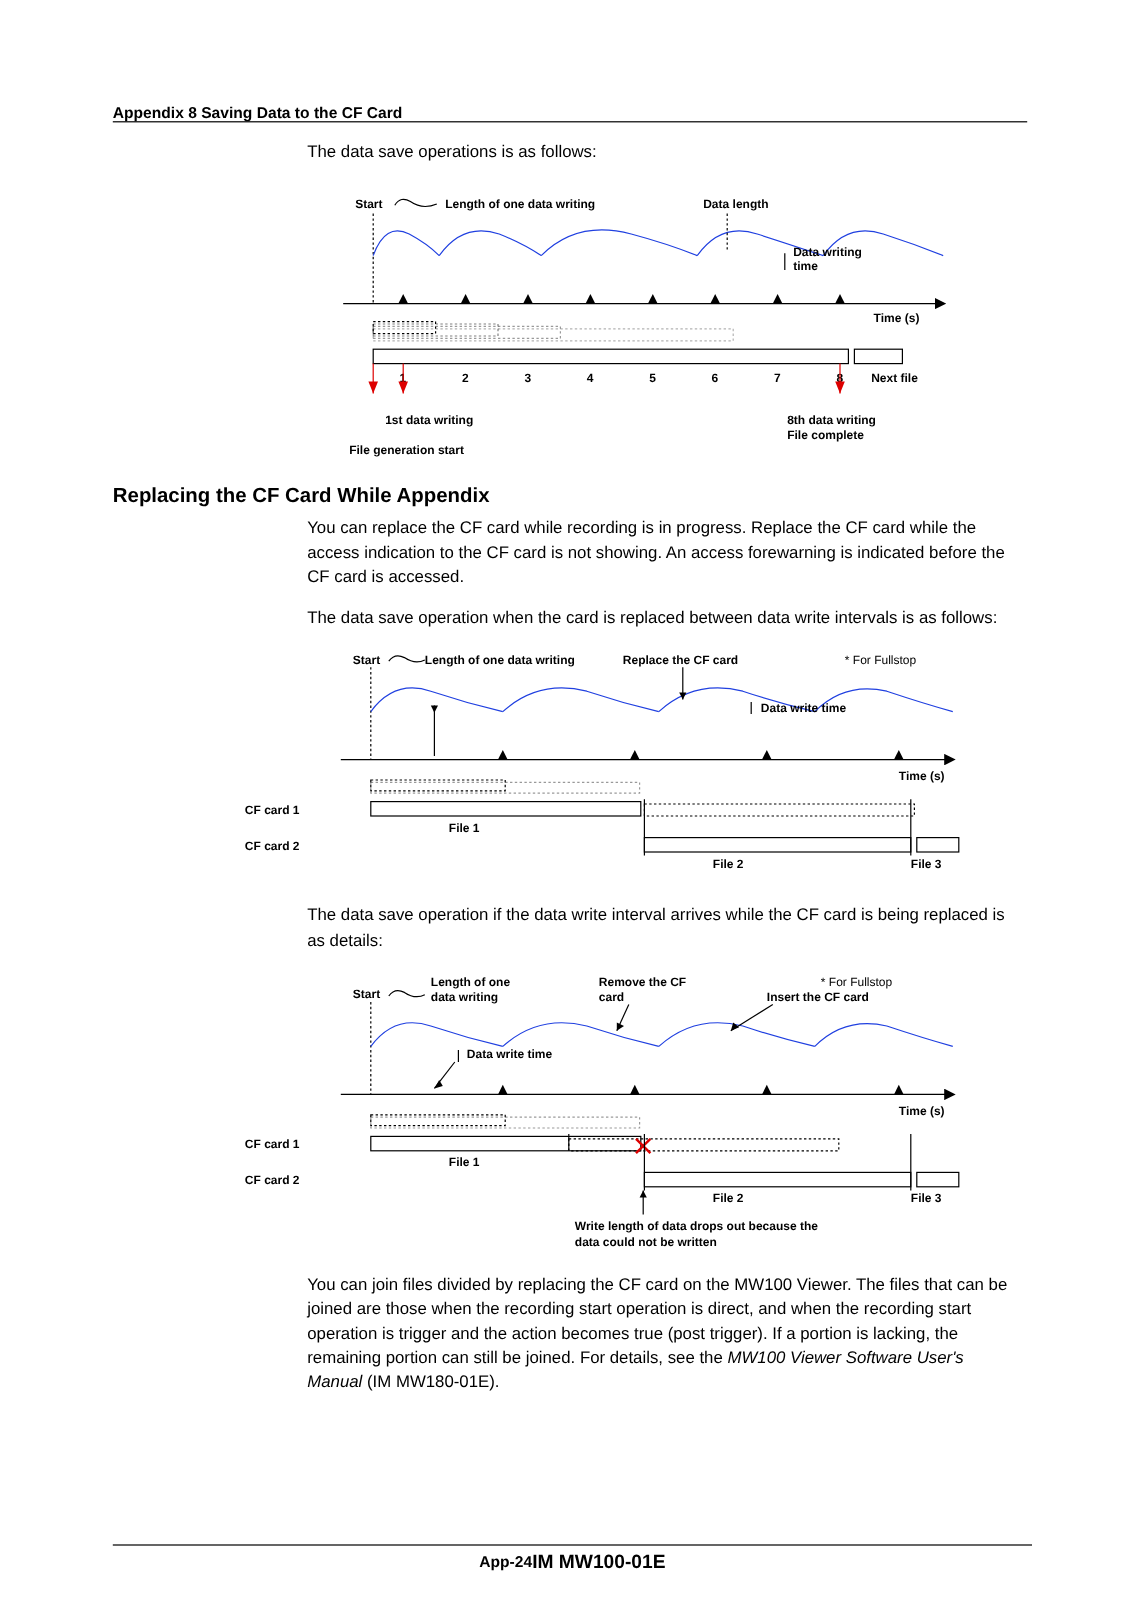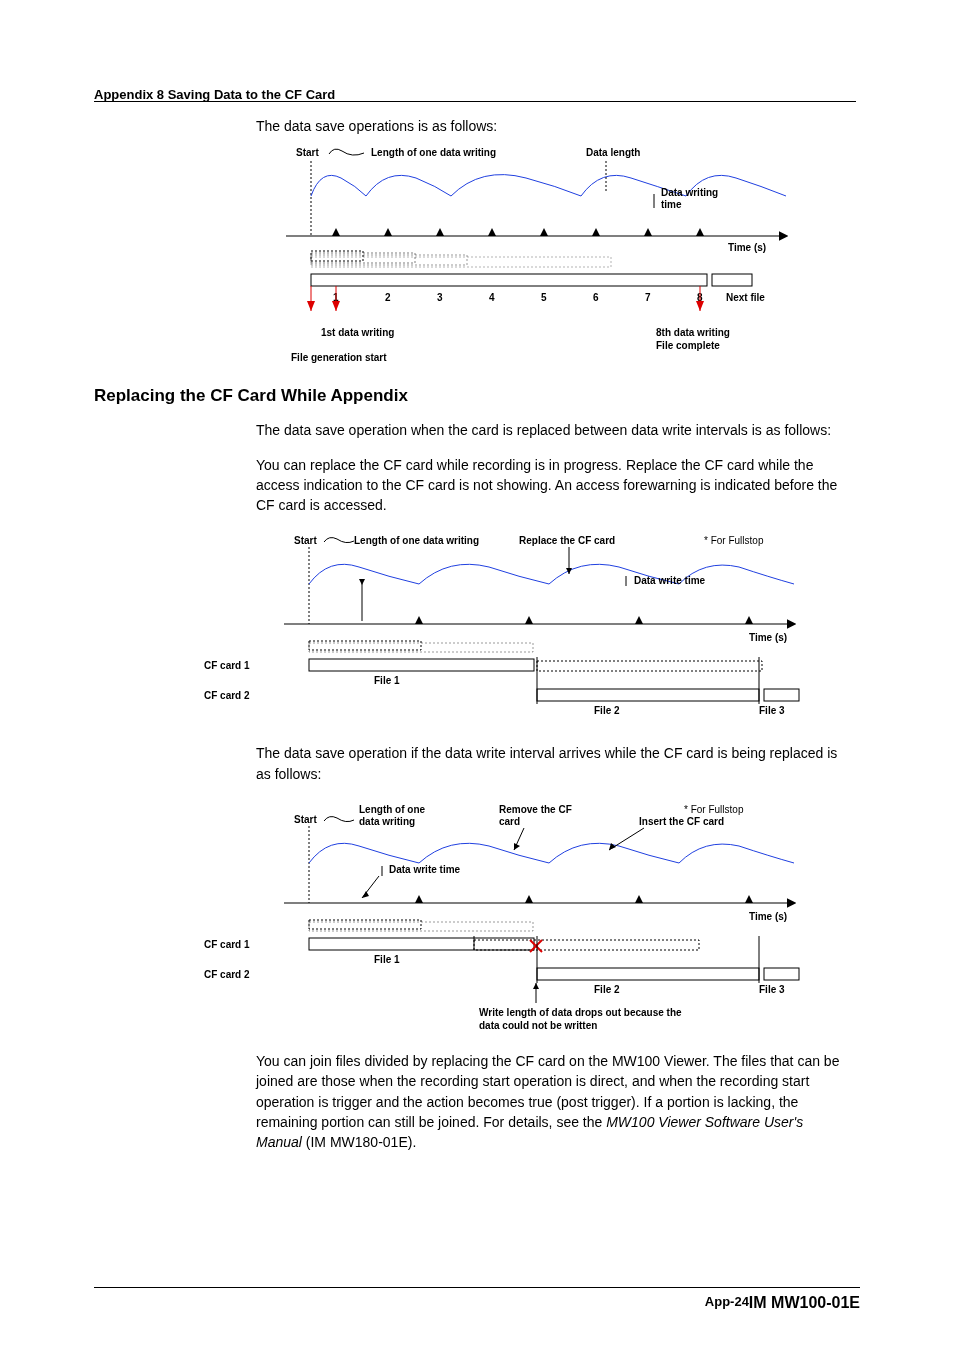--- a/index.html
+++ b/index.html
@@ -3,37 +3,37 @@
 <meta charset="utf-8">
 <style>
 @page { size: 954px 1350px; margin: 0; }
 html, body { margin: 0; padding: 0; width: 954px; height: 1350px; background: #fff; font-family: Arial, Helvetica, sans-serif; color: #000; }
 .page { padding: 85px 98px 40px 94px; position: relative; box-sizing: border-box; width: 954px; height: 1350px; }
 .header-rule { border-bottom: 1.5px solid #000; height: 16px; }
 .header-text { font-weight: bold; font-size: 13px; }
 .body-text { font-size: 14px; line-height: 1.45; }
 .indent { margin-left: 162px; margin-right: 10px; }
 .h2 { font-size: 17px; font-weight: bold; margin-bottom: 6px; }
-.footer { position: absolute; bottom: 38px; left: 94px; right: 94px; border-top: 1.5px solid #000; padding-top: 6px; font-size: 12px; display: flex; justify-content: flex-end; }
+.footer { position: absolute; bottom: 38px; left: 94px; right: 94px; border-top: 1.5px solid #000; padding-top: 6px; font-size: 12px; display: flex; justify-content: center; }
 .footer .l { font-weight: bold; font-size: 13px; }
 .footer .r { font-weight: bold; font-size: 16px; }
 svg { display: block; }
 .svg-label { font-family: Arial, Helvetica, sans-serif; font-size: 10px; font-weight: bold; fill: #000; }
 .svg-label-sm { font-family: Arial, Helvetica, sans-serif; font-size: 10px; fill: #000; }
 .fig-wrap { margin-left: 162px; }
 </style>
 </head>
 <body>
 <div class="page">
 
 <div class="header-rule">
   <span class="header-text">Appendix 8  Saving Data to the CF Card</span>
 </div>
 
-<p class="body-text indent" style="margin-top:14px;margin-bottom:0">The data save operations is as follows:</p>
+<p class="body-text indent" style="margin-top:14px;margin-bottom:17px">The data save operations is as follows:</p>
 
 <div class="fig-wrap">
 <svg width="560" height="250" viewBox="0 0 560 250">
   <defs>
     <marker id="arr" markerWidth="8" markerHeight="8" refX="6" refY="4" orient="auto">
             <path d="M0,0 L8,4 L0,8 z" fill="#000"></path>
           </marker>
     <marker id="arrR" markerWidth="10" markerHeight="8" refX="8" refY="4" orient="auto">
             <path d="M0,0 L10,4 L0,8 z" fill="#d00"></path>
           </marker>
@@ -102,22 +102,22 @@
   <line x1="80" y1="150" x2="80" y2="175" stroke="#d00"></line>
   <line x1="444" y1="150" x2="444" y2="175" stroke="#d00"></line>
   <text class="svg-label" x="65" y="200">1st data writing</text>
   <text class="svg-label" x="35" y="225">File generation start</text>
   <text class="svg-label" x="400" y="200">8th data writing</text>
   <text class="svg-label" x="400" y="213">File complete</text>
 </svg>
 </div>
 
 <div class="h2">Replacing the CF Card While Appendix</div>
+<p class="body-text indent" style="margin-top:4px">You can replace the CF card while recording is in progress. Replace the CF card while the access indication to the CF card is not showing. An access forewarning is indicated before the CF card is accessed.</p>
 <p class="body-text indent">The data save operation when the card is replaced between data write intervals is as follows:</p>
-<p class="body-text indent" style="margin-top:4px">You can replace the CF card while recording is in progress. Replace the CF card while the access indication to the CF card is not showing. An access forewarning is indicated before the CF card is accessed.</p>
 
 <div class="fig-wrap" style="margin-left:100px">
 <svg width="640" height="200" viewBox="0 0 640 200">
   <defs>
           <marker id="arr2" markerWidth="8" markerHeight="8" refX="6" refY="4" orient="auto">
             <path d="M0,0 L8,4 L0,8 z" fill="#000"></path>
           </marker>
         </defs>
   <text class="svg-label" x="100" y="15">Start</text>
   <text class="svg-label" x="160" y="15">Length of one data writing</text>
@@ -161,21 +161,21 @@
   <text class="svg-label" x="10" y="170">CF card 2</text>
   <rect x="343" y="160" width="222" height="12" fill="none" stroke="#000"></rect>
   <rect x="570" y="160" width="35" height="12" fill="none" stroke="#000"></rect>
   <line x1="343" y1="128" x2="343" y2="175" stroke="#000"></line>
   <line x1="565" y1="128" x2="565" y2="175" stroke="#000"></line>
   <text class="svg-label" x="400" y="185">File 2</text>
   <text class="svg-label" x="565" y="185">File 3</text>
 </svg>
 </div>
 
-<p class="body-text indent">The data save operation if the data write interval arrives while the CF card is being replaced is as follows:</p>
+<p class="body-text indent">The data save operation if the data write interval arrives while the CF card is being replaced is as details:</p>
 
 <div class="fig-wrap" style="margin-left:100px">
 <svg width="640" height="245" viewBox="0 0 640 245">
   <defs>
           <marker id="arr3" markerWidth="8" markerHeight="8" refX="6" refY="4" orient="auto">
             <path d="M0,0 L8,4 L0,8 z" fill="#000"></path>
           </marker>
         </defs>
   <text class="svg-label" x="100" y="25">Start</text>
   <text class="svg-label" x="165" y="15">Length of one</text>

